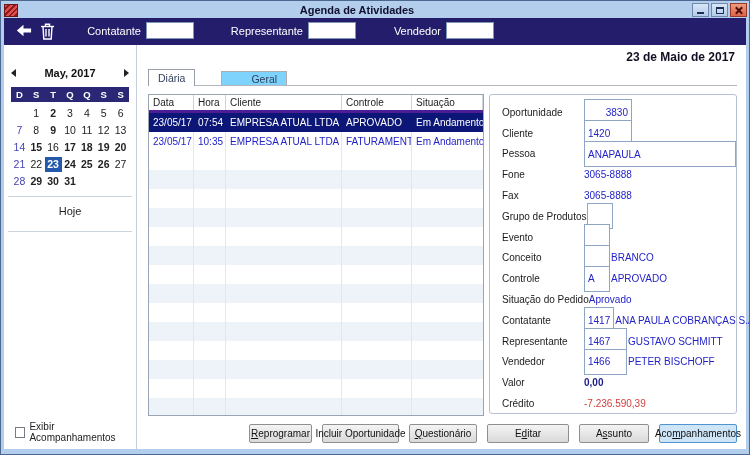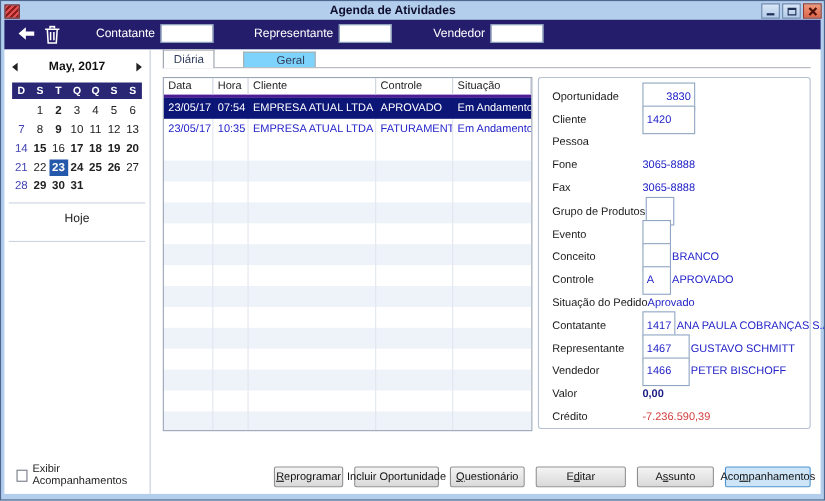--- a/index.html
+++ b/index.html
@@ -31,21 +31,21 @@
   .back-icon{left:10px;}
   .trash-icon{left:36px;top:5px;}
   .tbf{position:absolute;top:4px;display:flex;align-items:center;gap:5px;}
   .tbl{display:inline-block;width:80px;text-align:right;color:#fff;font-size:11px;}
   .tbi{width:48px;height:17px;border:1px solid #7e96b5;background:#fff;font-size:10px;padding:0 2px;}
   
   .content{position:relative;height:404px;margin:0 3px;background:#fff;display:flex;}
   .sidebar{position:relative;flex:0 0 133px;border-right:1px solid #c5cedb;}
   .main{position:relative;flex:1;padding:0 11px;}
   
-  .cal{padding:8px 7px 0 7px;}
+  .cal{padding:20px 7px 0 7px;}
   .cal-nav{display:flex;align-items:center;height:15px;font-size:11px;font-weight:bold;color:#111;}
   .cal-nav .lbl{flex:1;text-align:center;}
   .arr{width:0;height:0;border-top:4px solid transparent;border-bottom:4px solid transparent;cursor:pointer;}
   .arr.prev{border-right:5px solid #222;}
   .arr.next{border-left:5px solid #222;}
   .dow{display:grid;grid-template-columns:repeat(7,1fr);background:#2a2875;color:#fff;
     font-weight:bold;font-size:9.5px;height:15px;align-items:center;text-align:center;margin-top:7px;}
   .days{display:grid;grid-template-columns:repeat(7,1fr);grid-auto-rows:17px;
     font-size:10.5px;text-align:center;align-items:center;margin-top:3px;color:#222;}
   .day{line-height:15px;cursor:pointer;}
@@ -206,20 +206,21 @@
       <div class="sep"></div>
       <div class="hoje">Hoje</div>
       <div class="sep"></div>
       <div class="cb">
         <span class="cb-box"></span>
         <span>Exibir Acompanhamentos</span>
       </div>
     </div>
 
     <div class="main">
+      <div class="date-h">23 de Maio de 2017</div>
       <div class="tabstrip">
         <div class="tab active">Diária</div>
         <div class="tab inactive">Geral</div>
       </div>
       <div class="panels">
         <div class="tblw" id="activities-table">
             <div class="tr head">
               <div class="td c0">Data</div>
               <div class="td c1">Hora</div>
               <div class="td c2">Cliente</div>
@@ -343,20 +344,21 @@
             <div class="f-row">
               <span class="f-label">Oportunidade</span>
               <div class="ctl w-numR">3830</div>
             </div>
             <div class="f-row">
               <span class="f-label">Cliente</span>
               <div class="ctl w-num">1420</div>
             </div>
             <div class="f-row">
               <span class="f-label">Pessoa</span>
+              <div class="ctl w-wide">ANAPAULA</div>
             </div>
             <div class="f-row">
               <span class="f-label">Fone</span>
               <span class="stat">3065-8888</span>
             </div>
             <div class="f-row">
               <span class="f-label">Fax</span>
               <span class="stat">3065-8888</span>
             </div>
             <div class="f-row">

